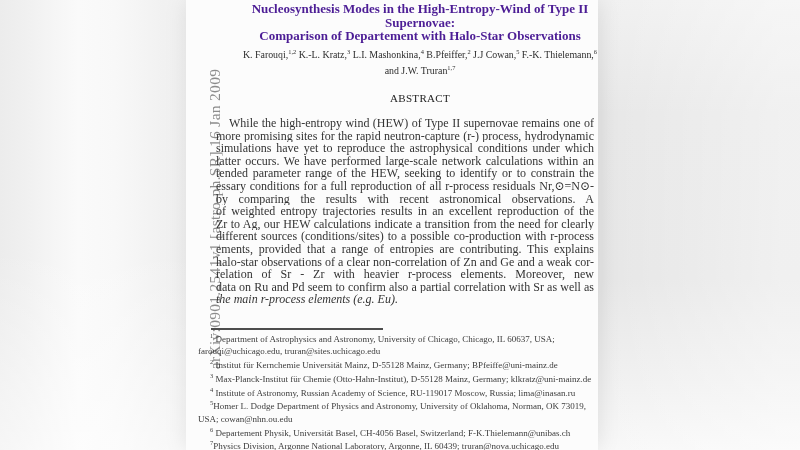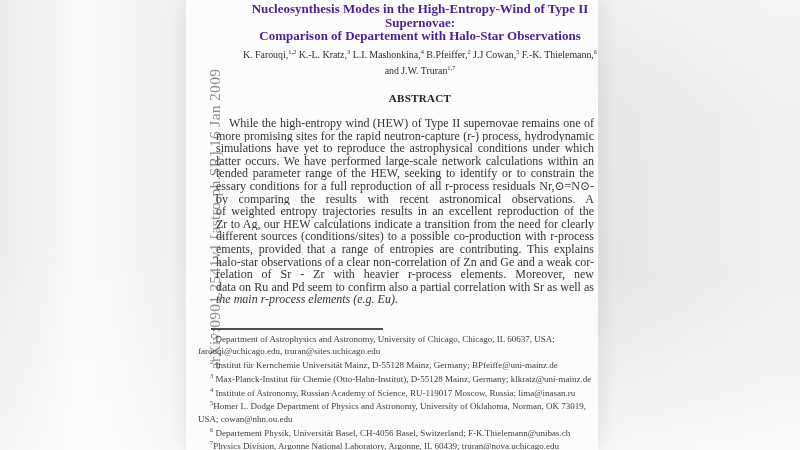--- a/index.html
+++ b/index.html
@@ -35,21 +35,21 @@
     position:absolute; left:-134px; top:208px; width:330px; height:22px;
     transform:rotate(-90deg);
     text-align:center; font-size:15.5px; letter-spacing:.3px;
     color:#8c8c8c; white-space:nowrap;
   }
   .title-block { position:absolute; top:2px; left:34px; width:400px; text-align:center; }
   .title-line { font-size:13px; font-weight:bold; line-height:13.6px; color:#4c1d95; white-space:nowrap; }
   .authors-block { position:absolute; top:47px; left:34px; width:400px; text-align:center; font-size:9.9px; color:#2c2c2c; }
   .authors-line { line-height:16px; white-space:nowrap; }
   sup { font-size:6.4px; vertical-align:super; line-height:0; }
-  .abstract-heading { position:absolute; top:92px; left:34px; width:400px; text-align:center; font-size:11px; font-weight:bold; letter-spacing:.3px; color:#232323; }
+  .abstract-heading { position:absolute; top:92px; left:34px; width:400px; text-align:center; font-size:11px; font-weight:normal; letter-spacing:.3px; color:#232323; }
   .abstract-body { position:absolute; top:117px; left:30px; width:378px; }
   .abs-line {
     font-size:12px; line-height:12.6px; height:12.6px; overflow:hidden;
     text-align:justify; text-align-last:justify; color:#333; white-space:normal;
   }
   .abs-line.first { text-indent:13px; }
   .abs-line.last  { text-align-last:left;font-style:italic; }
   .fn-rule { position:absolute; top:328px; left:25px; width:172px; height:2px; background:#4d4d4d; }
   .footnotes { position:absolute; top:333px; left:12px; width:414px; font-size:9px; color:#3c3c3c; }
   .footnote { margin-top:1.5px; }

